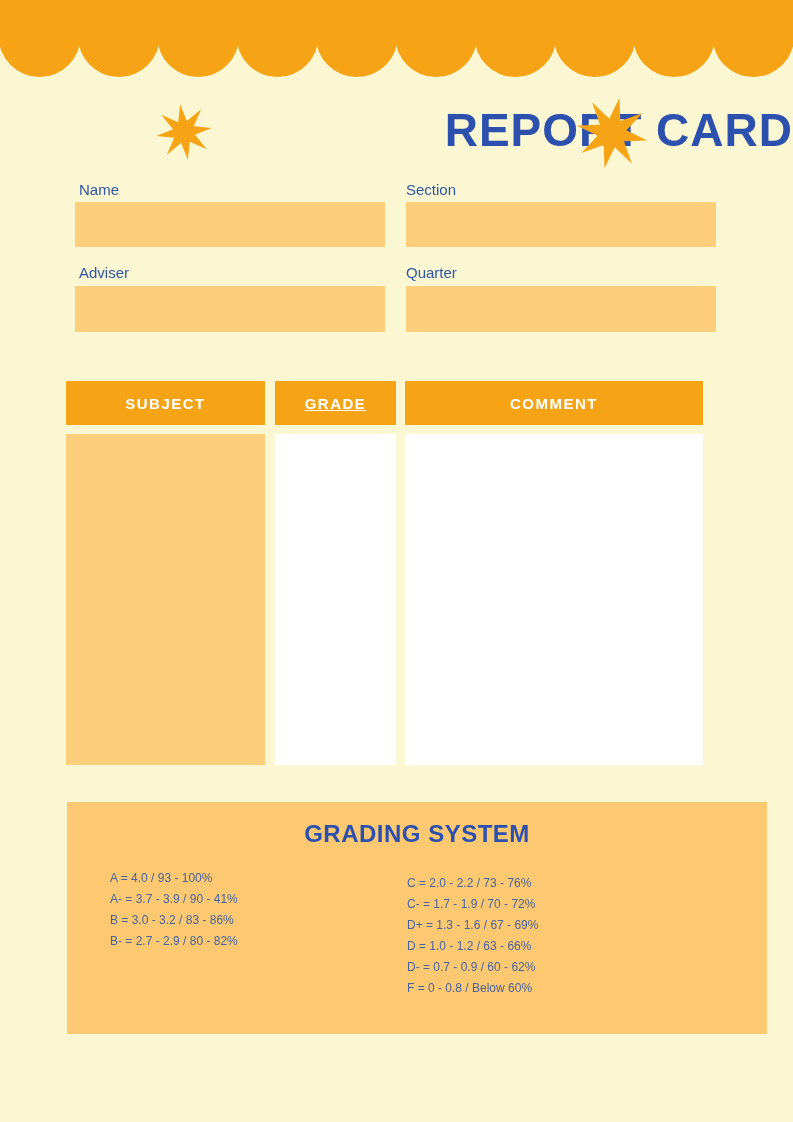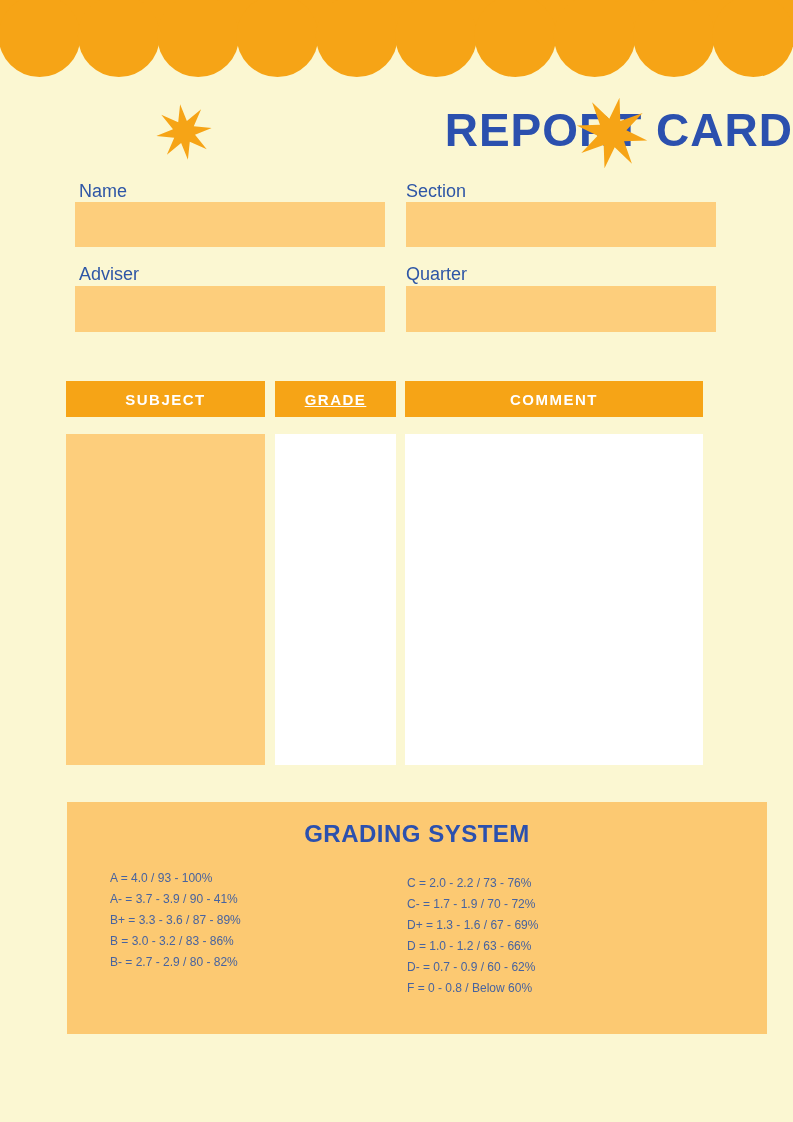--- a/index.html
+++ b/index.html
@@ -27,32 +27,32 @@
   .star-left{left:156px;top:98px;transform:rotate(-8deg);}
   .star-right{left:572px;top:97px;transform:rotate(12deg);}
   .page-title{
     position:absolute;top:103px;left:0;right:0;
     text-align:right;
     font-size:46px;font-weight:800;letter-spacing:1px;
     color:var(--blue);
   }
   .field-label{
     position:absolute;
-    font-size:18px;font-weight:500;color:var(--label-blue);
+    font-size:15px;font-weight:500;color:var(--label-blue);
   }
   .field-input{
     position:absolute;
     width:310px;height:45px;
     background:var(--light-orange);
     border:none;outline:none;
     font-size:18px;color:var(--blue);
     padding:0 10px;
   }
   .th{
-    position:absolute;top:381px;height:36px;
+    position:absolute;top:381px;height:44px;
     background:var(--orange);
     color:var(--white);
     font-size:15px;font-weight:bold;letter-spacing:1.5px;
     display:flex;align-items:center;justify-content:center;
   }
   .col-body{
     position:absolute;top:434px;height:331px;
   }
   .panel{
     position:absolute;left:67px;top:802px;
@@ -124,21 +124,20 @@
   <div class="col-body" style="left:405px;width:298px;background:var(--white);"></div>
 
   <div class="panel">
     <h2 class="panel-title">GRADING SYSTEM</h2>
     <div class="grade-col grade-col-left">
 
         <div>A = 4.0 / 93 - 100%</div>
 
         <div>A- = 3.7 - 3.9 / 90 - 41%</div>
 
-        <div>B+ = 3.3 - 3.6 / 87 - 89%</div>
 
         <div>B = 3.0 - 3.2 / 83 - 86%</div>
 
         <div>B- = 2.7 - 2.9 / 80 - 82%</div>
 
       </div>
     <div class="grade-col grade-col-right">
 
         <div>C = 2.0 - 2.2 / 73 - 76%</div>
 

